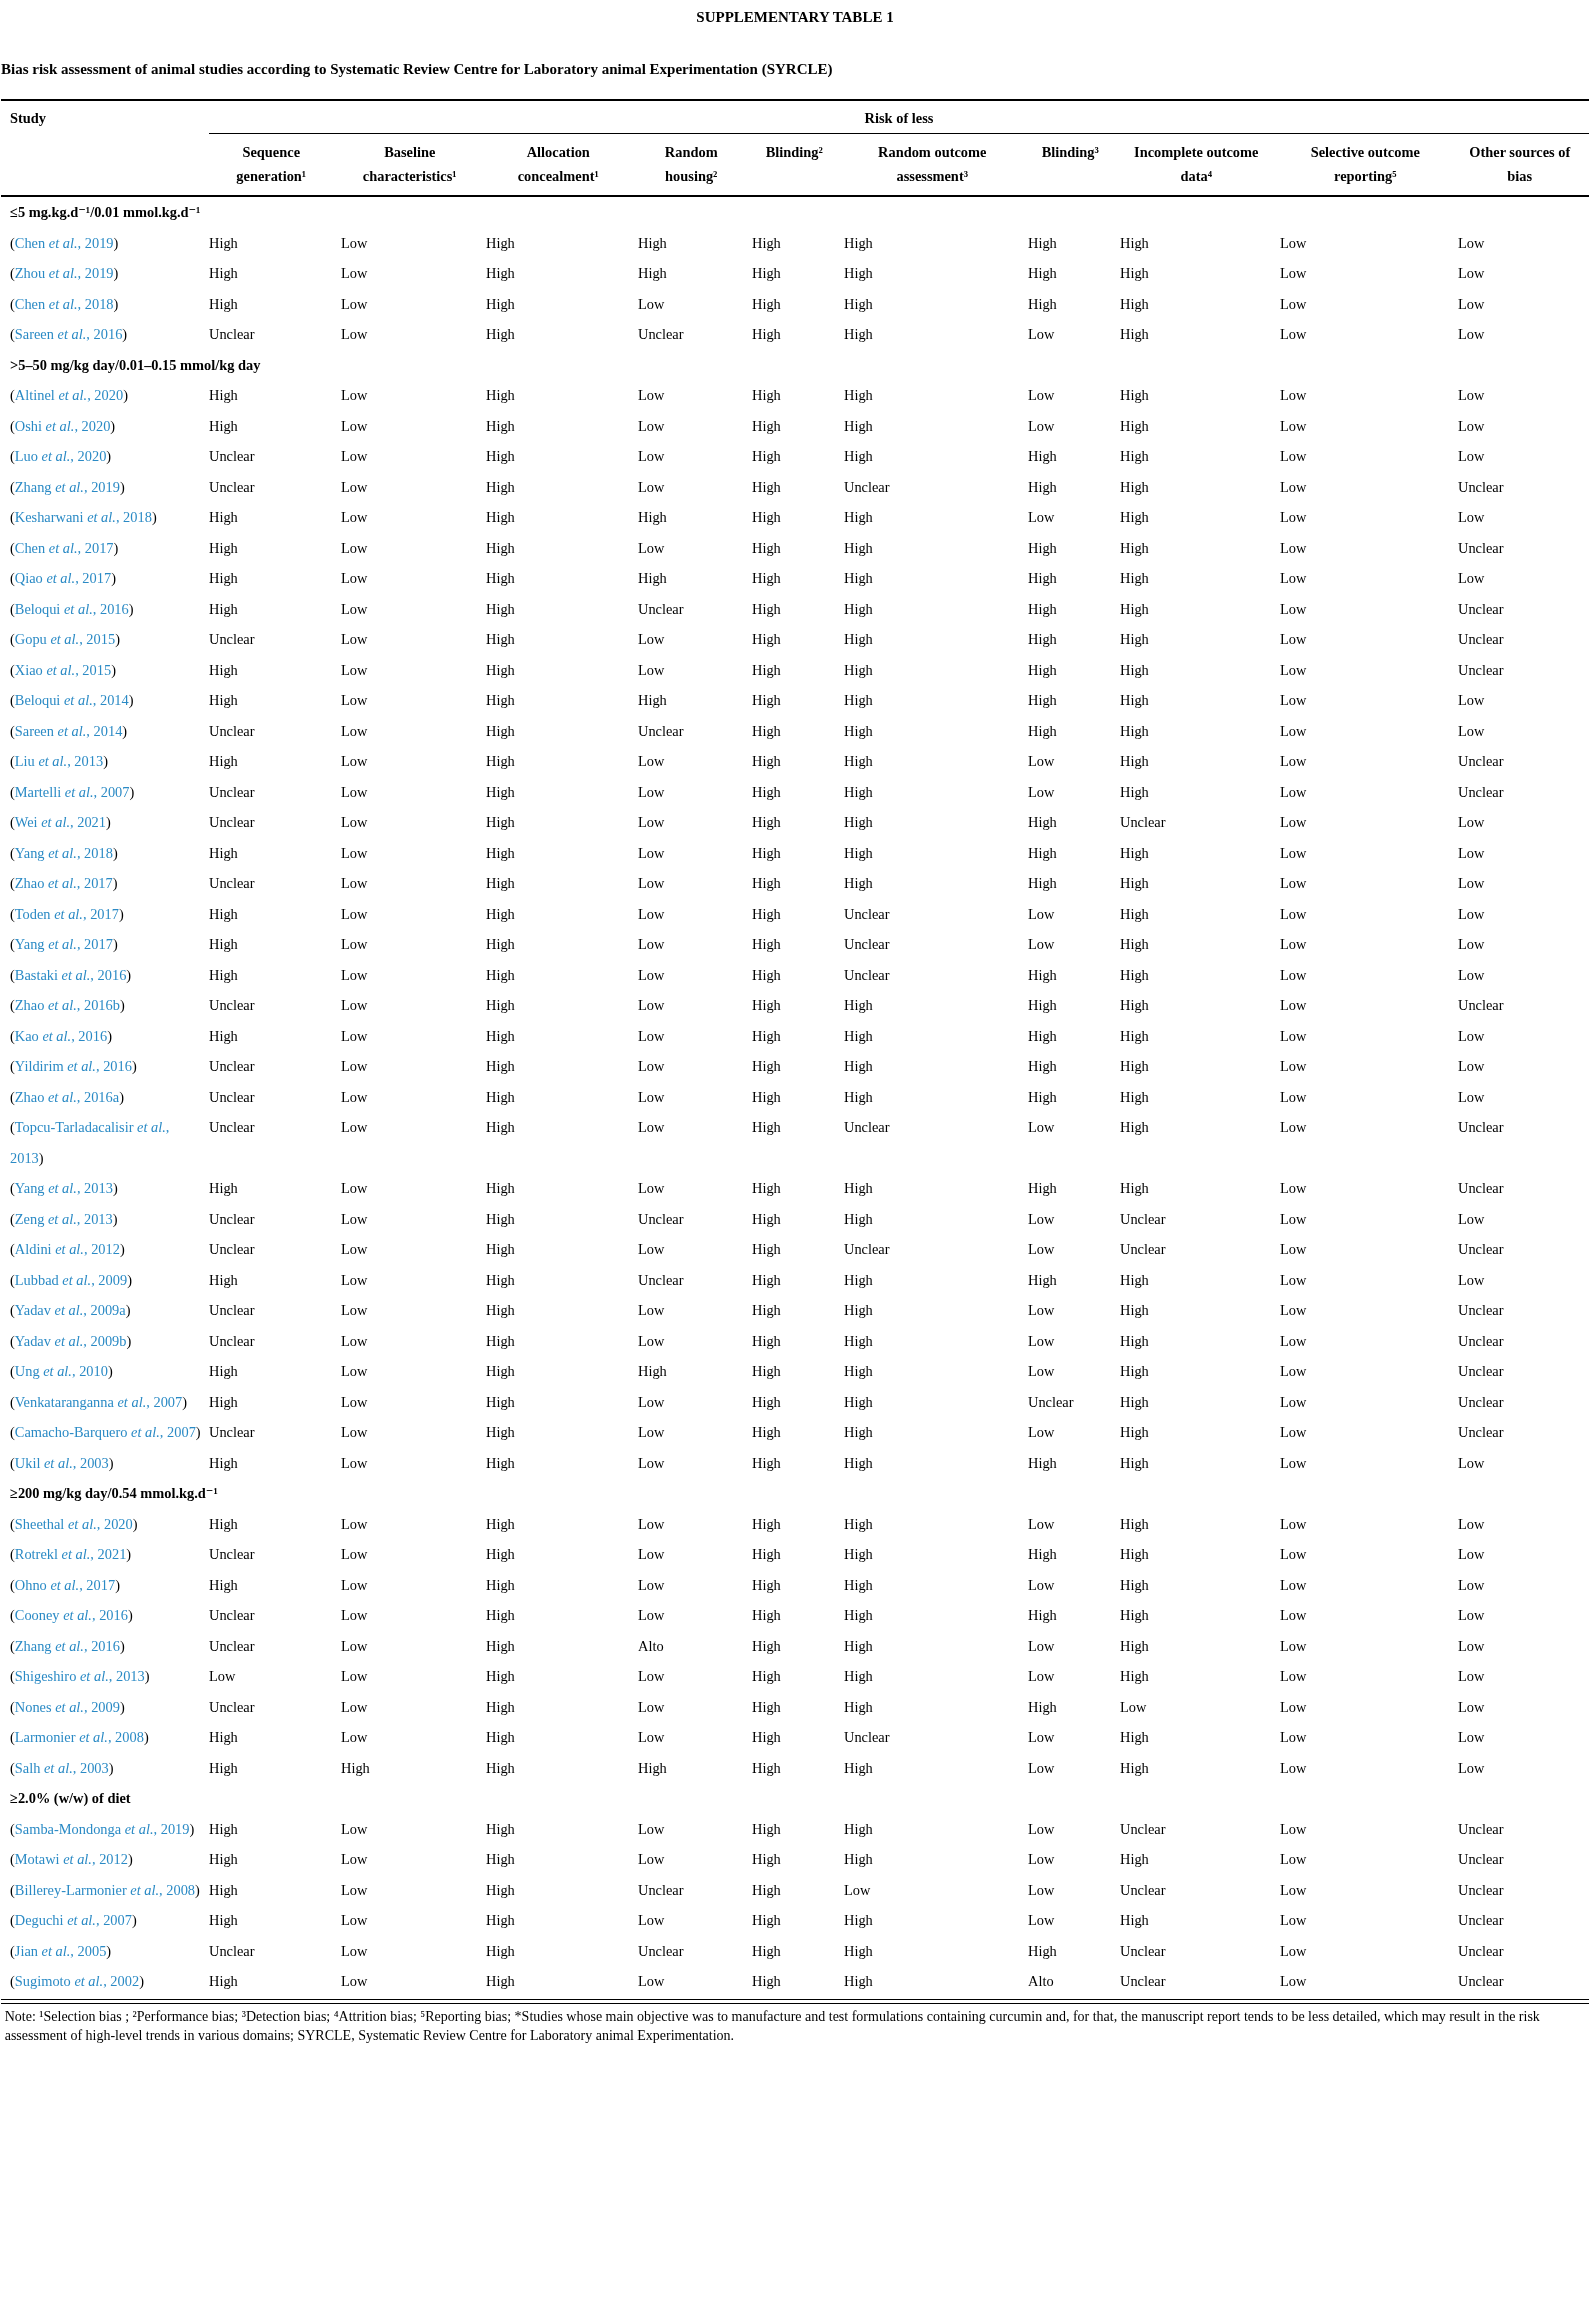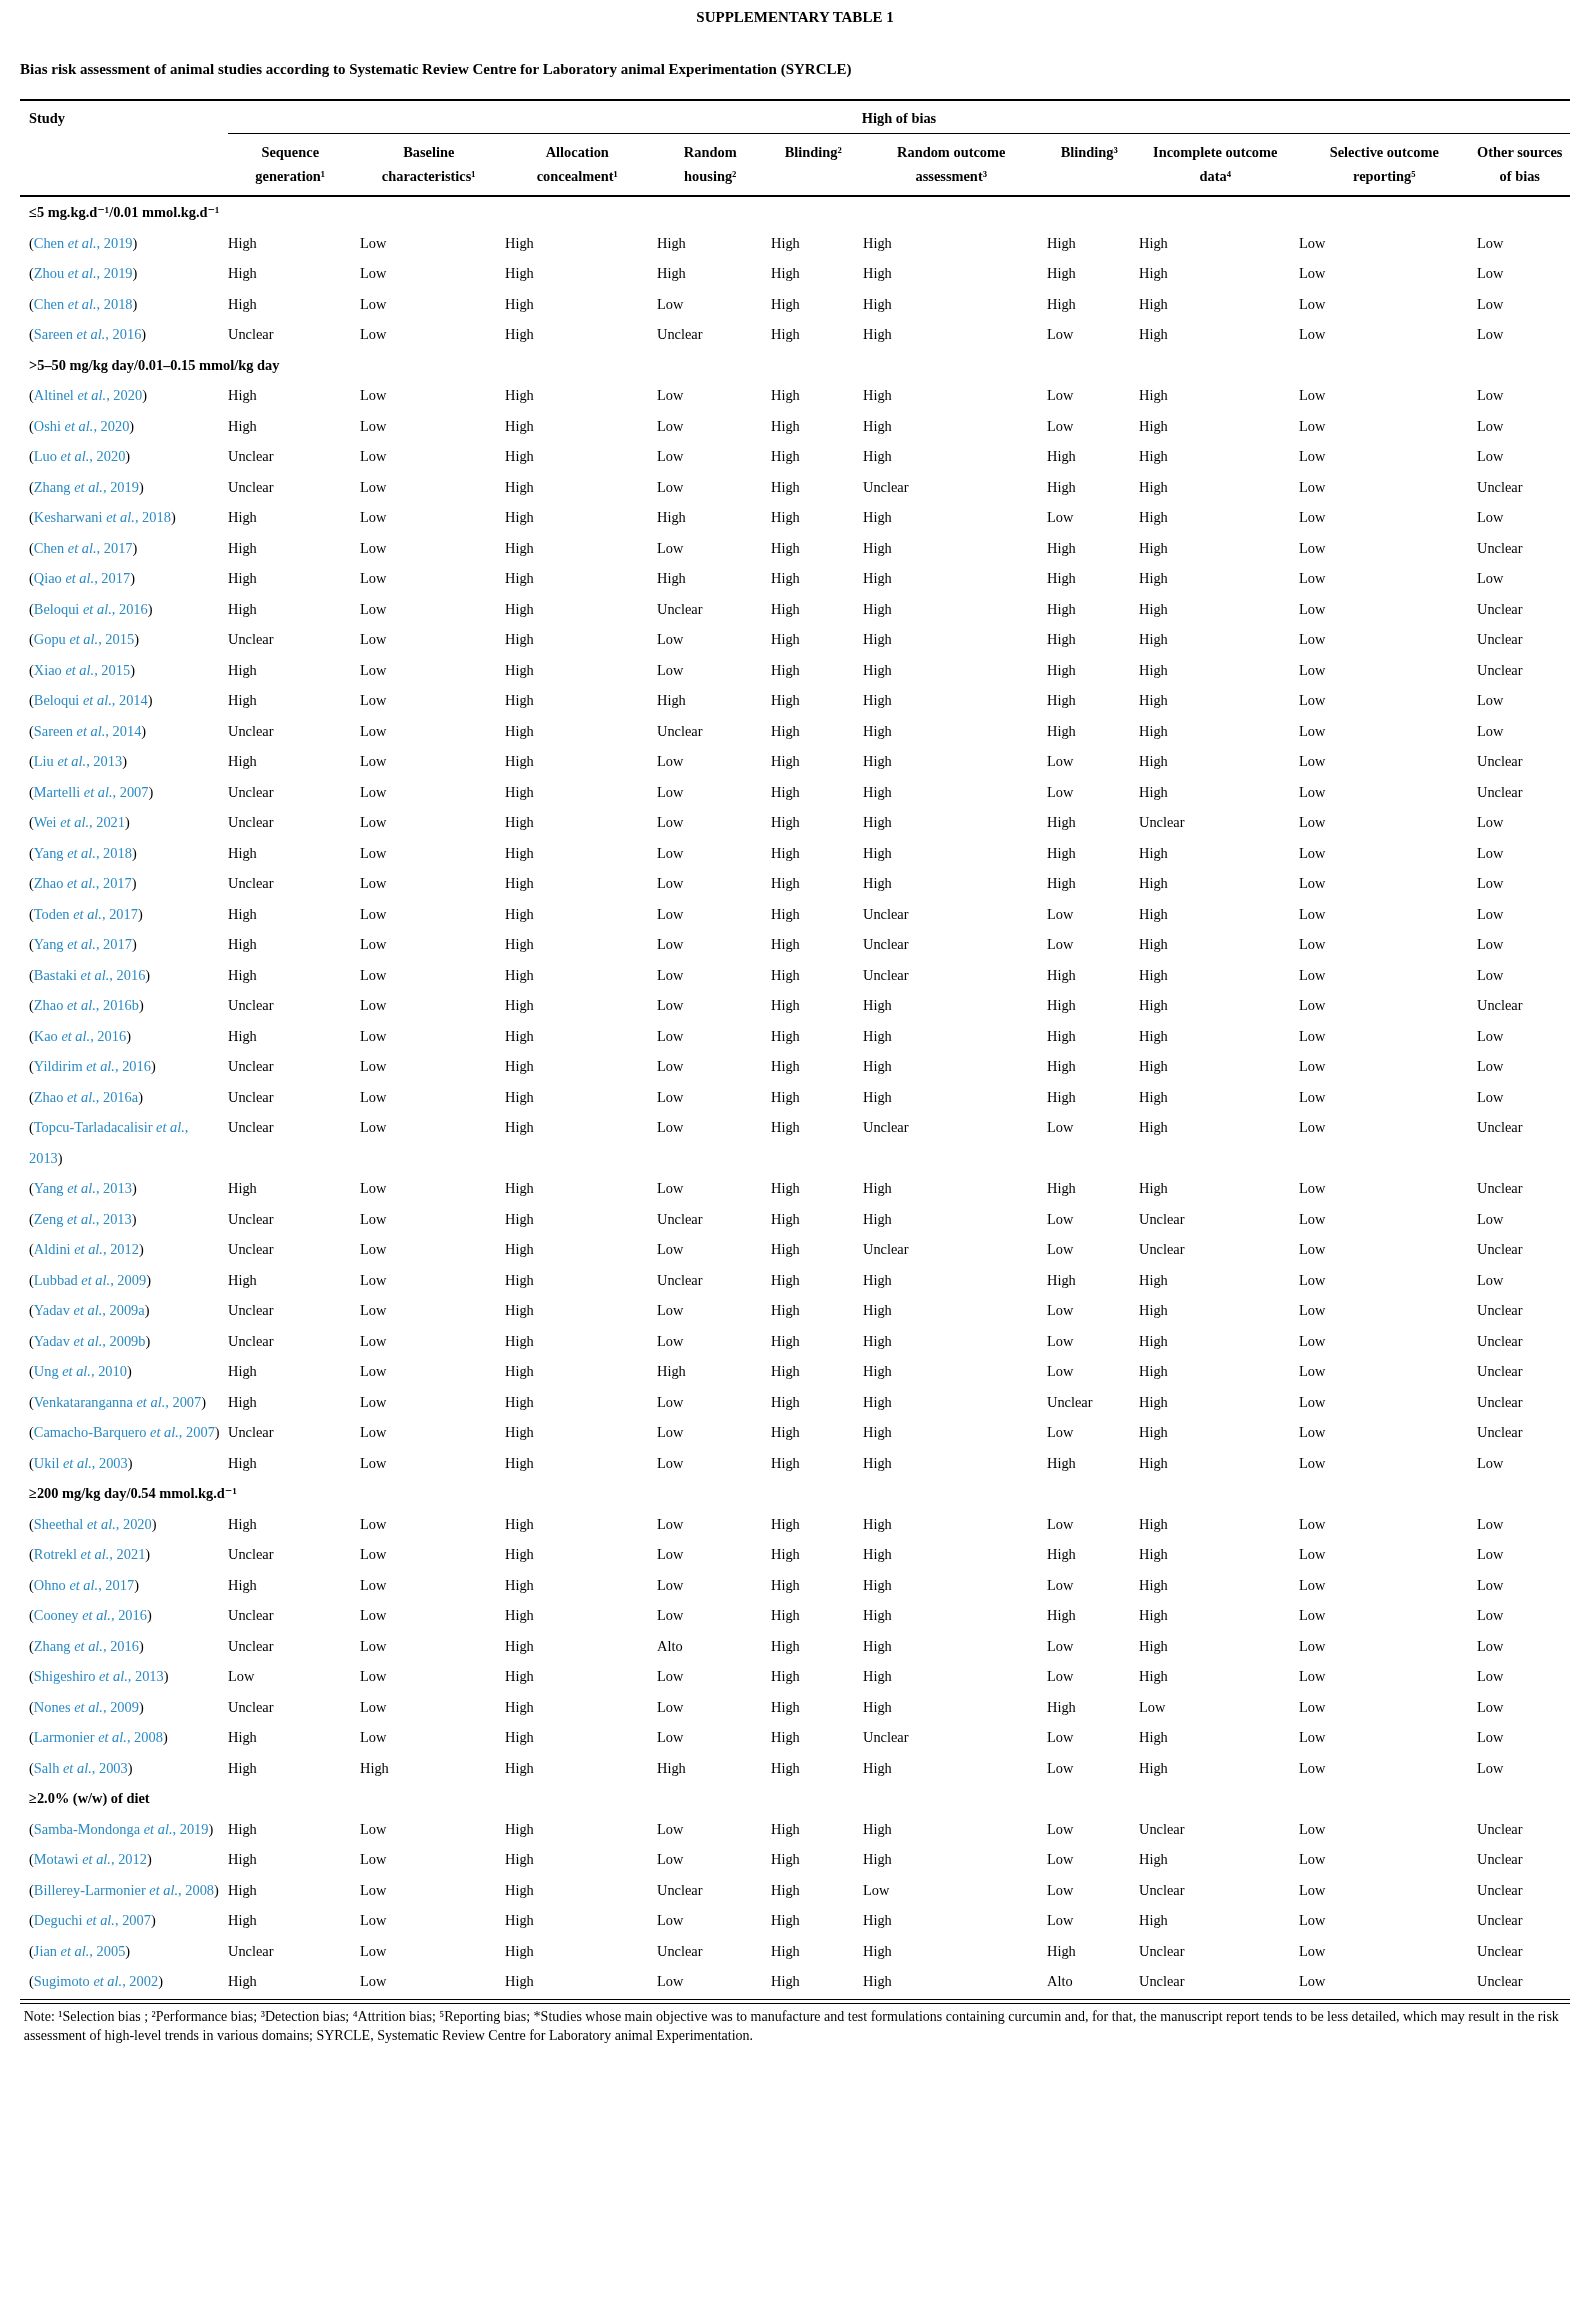--- a/index.html
+++ b/index.html
@@ -4,21 +4,21 @@
 <style>
   * { box-sizing: border-box; }
   html, body { margin: 0; padding: 0; }
   body {
     width: 1590px; height: 2319px; overflow: hidden;
     background: #ffffff; color: #000000;
     font-family: "Liberation Serif", "DejaVu Serif", serif;
     font-size: 14.4px;
     --cite-color: #2a8ac5;
   }
-  .page { padding: 0 20px; width: 1590px; }
+  .page { padding: 0 1px; width: 1590px; }
   .doc-title { text-align: center; font-weight: 700; font-size: 15px; padding-top: 8.5px; }
   .doc-caption { text-align: left; font-weight: 700; font-size: 15px; margin-top: 35px; }
 
   .tbl { margin-top: 21.4px; }
   .grid {
     display: grid;
     grid-template-columns: 208px 132px 145px 152px 114px 92px 184px 92px 160px 178px minmax(0,1fr);
     align-items: start;
   }
   .thead { border-top: 2.1px solid #000; border-bottom: 2.1px solid #000; padding-bottom: 6.4px; }
@@ -43,21 +43,21 @@
 <div class="page">
 
   <div class="doc-title">SUPPLEMENTARY TABLE 1</div>
   <div class="doc-caption">Bias risk assessment of animal studies according to Systematic Review Centre for Laboratory animal Experimentation (SYRCLE)</div>
 
   <div class="tbl">
 
     <div class="thead">
       <div class="grid">
         <div class="study-h">Study</div>
-        <div class="risk-h">High of bias</div>
+        <div class="risk-h">Risk of less</div>
       </div>
       <div class="grid">
         <div></div>
         <div class="risk-underline"></div>
       </div>
       <div class="grid h2row">
         <div></div>
         <div class="col-h">Sequence generation¹</div>
         <div class="col-h">Baseline characteristics¹</div>
         <div class="col-h">Allocation concealment¹</div>

